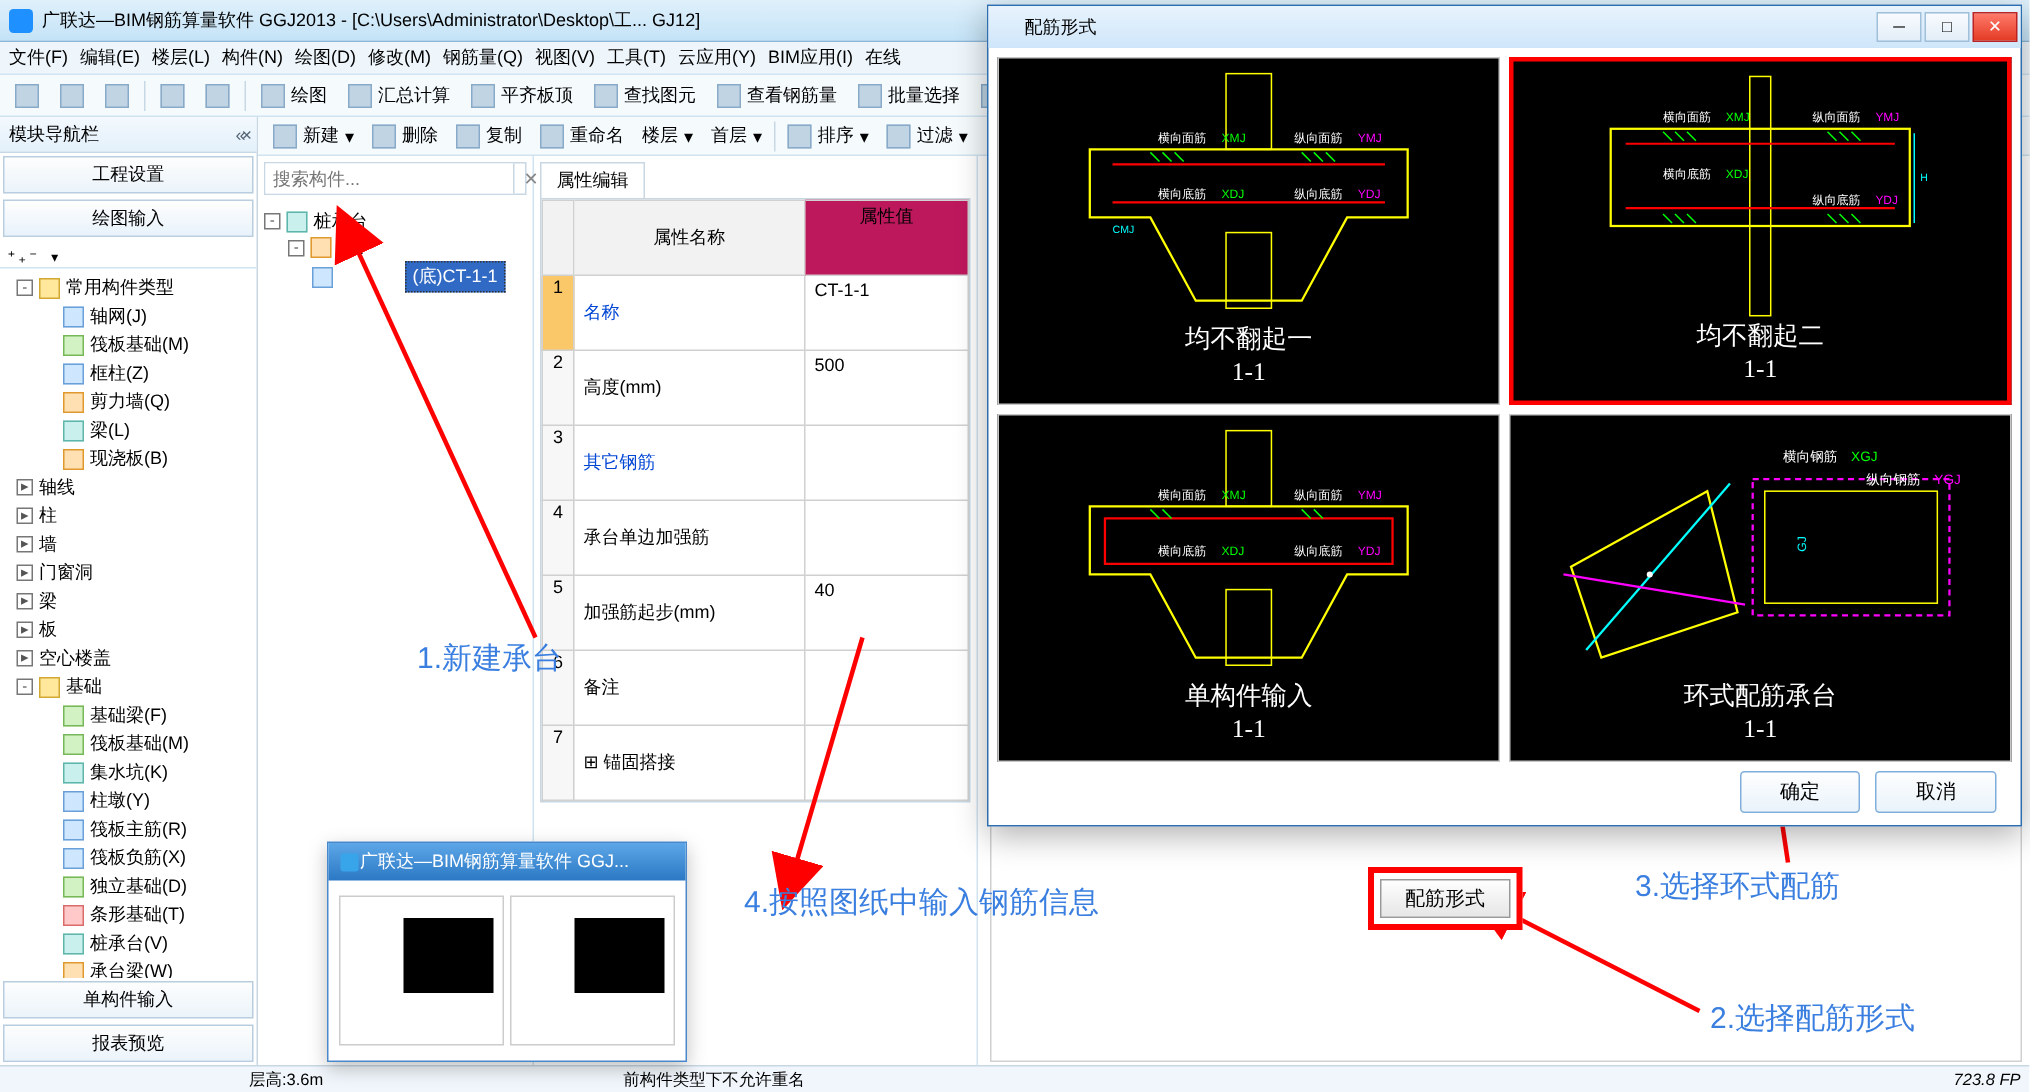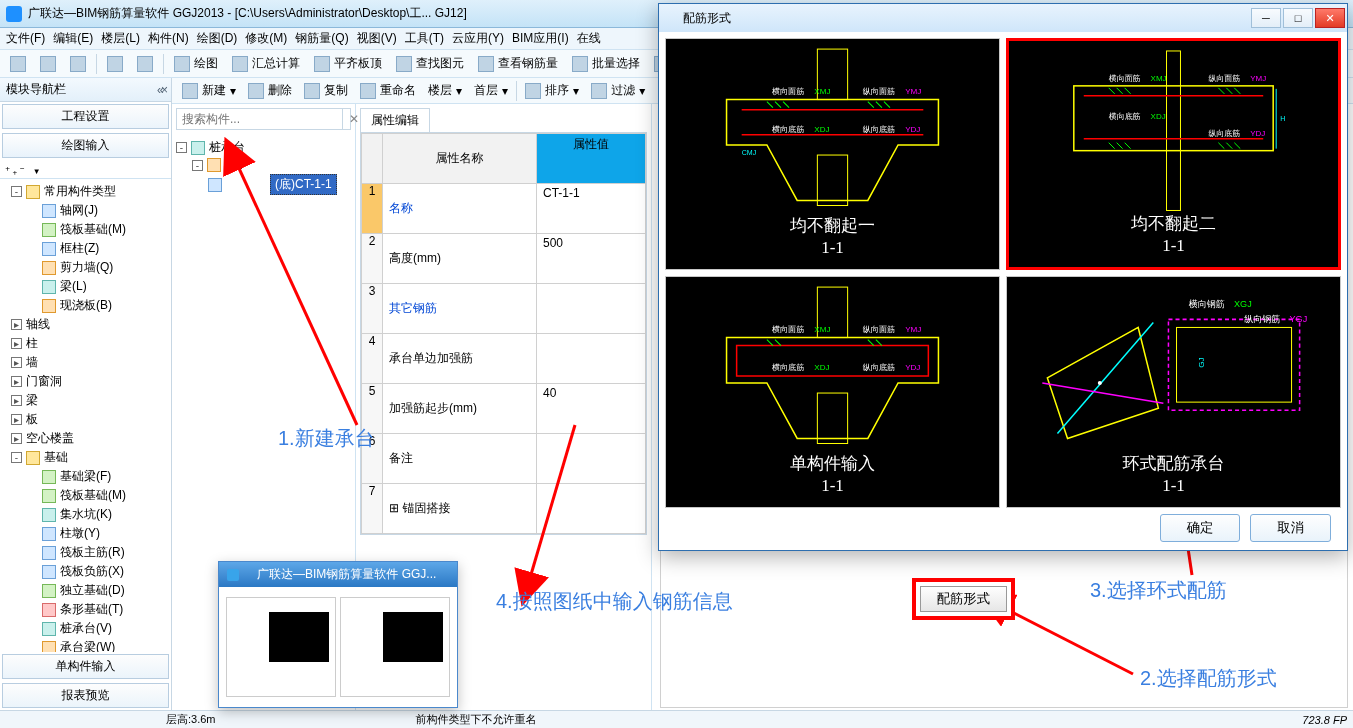--- a/index.html
+++ b/index.html
@@ -39,30 +39,30 @@
 .st-sel { background:#fac869; border:1px dotted #333;}
 .prop-col { flex:0 0 296px; border-right:1px solid #cfe3f2; }
 .prop-tab { display:inline-block; border:1px solid #c7d7e4; border-bottom:none; background:#fff; padding:3px 10px; margin:4px 0 0 4px;}
 .prop-grid { border:1px solid #c7d7e4; margin:0 4px; }
 .pg-head, .pg-row { display:flex; }
 .pg-head { background:#f2f2f2; }
 .pg-num { width:22px; text-align:center; border:1px solid #d0d0d0; border-top:none; background:#f7f7f7;}
 .pg-name { width:154px; border:1px solid #d0d0d0; border-left:none; border-top:none; padding:16px 6px; }
 .pg-val { flex:1; border:1px solid #d0d0d0; border-left:none; border-top:none; padding:2px 6px; }
 .pg-head .pg-num, .pg-head .pg-name, .pg-head .pg-val { border-top:1px solid #d0d0d0; font-weight:normal; text-align:center; background:#f2f2f2;}
-.pg-head .pg-val { background:#0ea5e9; }
+.pg-head .pg-val { background:#be185d; }
 .pg-row.active .pg-num { background:#fac869; }
 .blue-text { color:#0046d5; }
 .canvas-col { flex:1; position:relative; }
 .status { height:18px; border-top:1px solid #c7d7e4; background:#f0f6fb; display:flex; align-items:center; font-size:11px; padding:0 6px; gap:20px;}
 .status .right { margin-left:auto;font-style:italic; }
 .annot { position:absolute; color:#3a7fe0; font-size:20px; font-weight:500; pointer-events:none; z-index:5;}
 .arrow { position:absolute; pointer-events:none; z-index:4;}
 .taskbar-prev { position:absolute; left:218px; bottom:20px; width:240px; border:1px solid #4a88cc; background:#fff; box-shadow:0 4px 12px rgba(0,0,0,.25); z-index:3;}
-.taskbar-prev .tph { background:linear-gradient(#5da7e8,#2b78c4); color:#fff; padding:4px 8px; display:flex; align-items:center; gap:18px;}
+.taskbar-prev .tph { background:linear-gradient(#5da7e8,#2b78c4); color:#fff; padding:4px 8px; display:flex; align-items:center; gap:1px;}
 .taskbar-prev .tpb { height:120px; padding:6px; display:flex; align-items:center; justify-content:center; gap:4px;}
 .mini { border:1px solid #ccc; background:#fff; width:110px; height:100px; position:relative;}
 .mini .mini-black { position:absolute; right:6px; top:14px; width:60px; height:50px; background:#000;}
 .fps-btn-wrap { position:absolute; right:338px; bottom:108px; z-index:5;}
 .fps-ring { border:4px solid #ff0000; padding:4px; background:#fff;}
 .fps-btn { background:linear-gradient(#fefefe,#e6e6e6); border:1px solid #999; padding:3px 16px; cursor:pointer;}
 
 .dlg { position:absolute; left:658px; top:3px; width:690px; height:548px; background:#fff; border:1px solid #2d6eaf; box-shadow:0 6px 20px rgba(0,0,0,.3); z-index:10;}
 .dlg-title { height:28px; background:linear-gradient(#e8f3fd,#cfe6fa); display:flex; align-items:center; padding:0 2px 0 6px; }
 .dlg-title .t { flex:1; }

